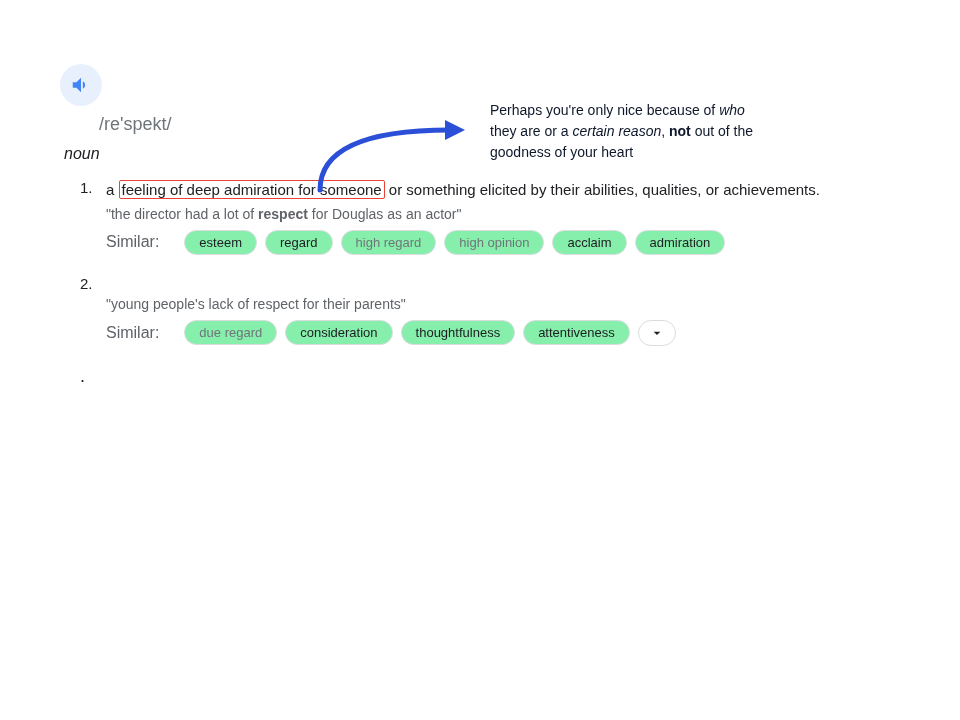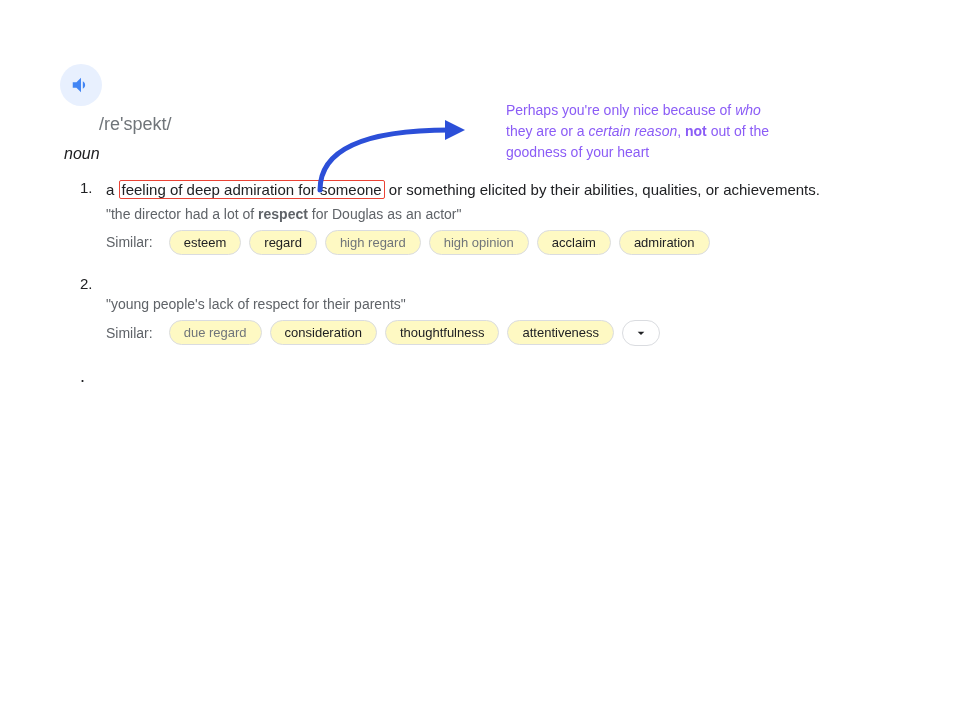--- a/index.html
+++ b/index.html
@@ -72,24 +72,24 @@
 
     .arrow-svg {
       position: absolute;
       top: 0;
       left: 0;
     }
 
     .callout-text {
       position: absolute;
       top: -10px;
-      left: 206px;
+      left: 190px;
       width: 280px;
       font-size: 14px;
-      color: #8b5cf6;
+      color: #0f172a;
       line-height: 1.5;
     }
 
     .callout-text em {
       font-style: italic;
     }
 
     .callout-text strong {
       font-weight: bold;
     }
@@ -143,33 +143,33 @@
     .similar-row {
       display: flex;
       align-items: center;
       flex-wrap: wrap;
       gap: 8px;
       margin-top: 8px;
       margin-left: 26px;
     }
 
     .similar-label {
-      font-size: 14px;
+      font-size: 16px;
       color: #5f6368;
-      margin-right: 8px;
+      margin-right: 17px;
     }
 
     .similar-tag {
       border: 1px solid #dadce0;
       border-radius: 20px;
       padding: 4px 14px;
       font-size: 13px;
       color: #202124;
       cursor: pointer;
-      background: #fef9c3;
+      background: #86efac;
     }
 
     .similar-tag.muted {
       color: #70757a;
       border-color: #dadce0;
     }
 
     .expand-btn {
       border: 1px solid #dadce0;
       border-radius: 20px;

